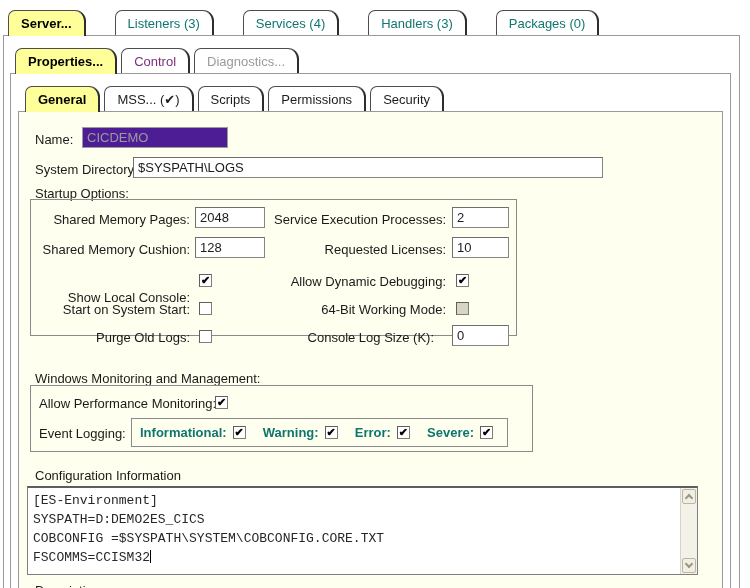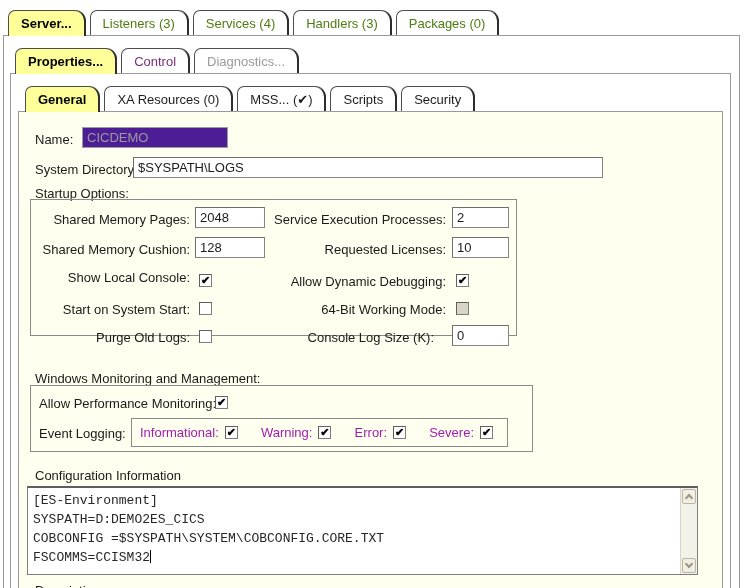--- a/index.html
+++ b/index.html
@@ -8,21 +8,21 @@
 
   
   .tabstrip { position:absolute; display:flex; align-items:flex-end; z-index:5; }
   .tab {
     position:relative; display:inline-block; padding:5px 12px 4px 12px;
     border:1px solid #4d4d4d; border-bottom:none; border-right-width:2px; border-right-color:#2e2e2e;
     border-radius:7px 11px 0 0; background:#ffffff; font-size:13px; white-space:nowrap;
     margin-right:4px; margin-bottom:1px; cursor:pointer;
   }
   .tab.active { background:#ffff99; font-weight:bold; color:#000; margin-bottom:0; padding-bottom:5px; z-index:6;text-align:right; }
-  .t-purple-dark { color:#4d7c0f; }
+  .t-purple-dark { color:#0f766e;margin-left:25px; }
   .t-purple { color:#7b2f7b; }
   .t-gray { color:#9a9a9a; }
   .t-black { color:#1c1c1c; }
 
   
   .panel { position:absolute; border:1px solid #9a9a9a; border-bottom:none; background:#ffffff; }
   .panel1 { left:3px;  top:35px;  width:737px; height:560px; }
   .panel2 { left:10px; top:73px;  width:721px; height:530px; }
   .panel3 { left:18px; top:111px; width:705px; height:490px; background:#fffff0; }
 
@@ -42,21 +42,21 @@
     border:1px solid #7d7d7d; border-top-color:#5f5f5f; border-left-color:#5f5f5f;
     font-size:11px; line-height:11px; text-align:center; color:#000; cursor:pointer;
   }
   .cb.checked::after { content:"✔"; font-weight:bold; position:relative; top:0px; }
   .cb.disabled { background:#d9d5c6; }
 
   .r { text-align:right; }
 
   
   .evt-pair { display:flex; align-items:center; }
-  .evt-pair .evt-lbl { font-size:13px; color:#a21caf; margin-right:6px; white-space:nowrap; }
+  .evt-pair .evt-lbl { font-size:13px; color:#0f766e; margin-right:6px; white-space:nowrap;font-weight:bold; }
   .cb-inline {
     position:relative; width:13px; height:13px; background:#fff; flex:0 0 13px;
     border:1px solid #7d7d7d; border-top-color:#5f5f5f; border-left-color:#5f5f5f;
     font-size:11px; line-height:11px; text-align:center; cursor:pointer;
   }
   .cb-inline.checked::after { content:"✔"; font-weight:bold; }
 
   
   .textarea {
     position:absolute; background:#ffffff; border:1px solid #7f7f7f; border-top:2px solid #5e5e5e;
@@ -95,23 +95,23 @@
   </div>
 
   <div class="tabstrip" style="left:15px; top:45px; height:29px;">
     <div class="tab active">Properties...</div>
     <div class="tab t-purple">Control</div>
     <div class="tab t-gray">Diagnostics...</div>
   </div>
 
   <div class="tabstrip" style="left:25px; top:84px; height:28px;">
     <div class="tab active">General</div>
-    <div class="tab t-black">XA Resources (0)</div>
     <div class="tab t-black">MSS... (✔)</div>
     <div class="tab t-black">Scripts</div>
+    <div class="tab t-black">Permissions</div>
     <div class="tab t-black">Security</div>
   </div>
 
   <div class="lbl" style="left:35px; top:132px;">Name:</div>
   <div class="tbox disabled" style="left:82px; top:127px; width:146px;">CICDEMO</div>
 
   <div class="lbl" style="left:35px; top:162px;">System Directory:</div>
   <div class="tbox" style="left:133px; top:157px; width:470px;">$SYSPATH\LOGS</div>
 
   <div class="lbl" style="left:35px; top:186px;">Startup Options:</div>
@@ -120,21 +120,21 @@
     <div class="lbl r" style="left:4px; top:12px; width:155px;">Shared Memory Pages:</div>
     <div class="tbox" style="left:164px; top:7px; width:70px;">2048</div>
     <div class="lbl r" style="left:240px; top:12px; width:175px;">Service Execution Processes:</div>
     <div class="tbox" style="left:421px; top:7px; width:57px;">2</div>
 
     <div class="lbl r" style="left:4px; top:42px; width:155px;">Shared Memory Cushion:</div>
     <div class="tbox" style="left:164px; top:37px; width:70px;">128</div>
     <div class="lbl r" style="left:240px; top:42px; width:175px;">Requested Licenses:</div>
     <div class="tbox" style="left:421px; top:37px; width:57px;">10</div>
 
-    <div class="lbl r" style="left:4px; top:70px; width:155px;">Show Local Console:</div>
+    <div class="lbl r" style="left:4px; top:90px; width:155px;">Show Local Console:</div>
     <div class="cb checked" style="left:168px; top:74px;"></div>
     <div class="lbl r" style="left:240px; top:74px; width:175px;">Allow Dynamic Debugging:</div>
     <div class="cb checked" style="left:425px; top:74px;"></div>
 
     <div class="lbl r" style="left:4px; top:102px; width:155px;">Start on System Start:</div>
     <div class="cb" style="left:168px; top:102px;"></div>
     <div class="lbl r" style="left:240px; top:102px; width:175px;">64-Bit Working Mode:</div>
     <div class="cb disabled" style="left:425px; top:102px;"></div>
 
     <div class="lbl r" style="left:4px; top:130px; width:155px;">Purge Old Logs:</div>

